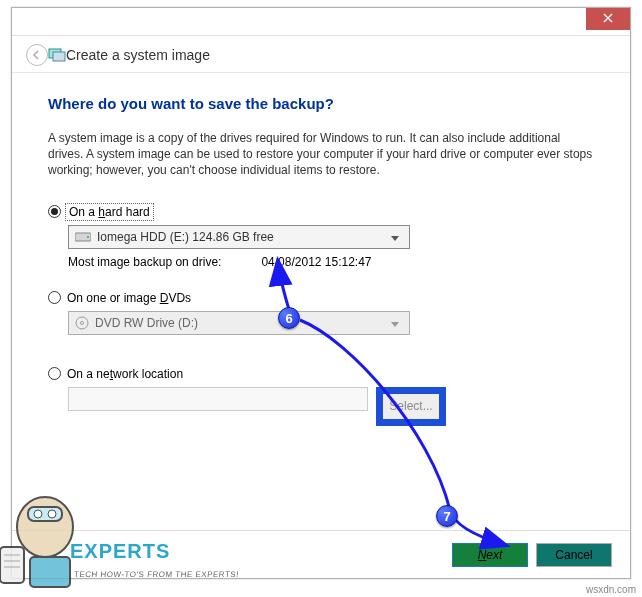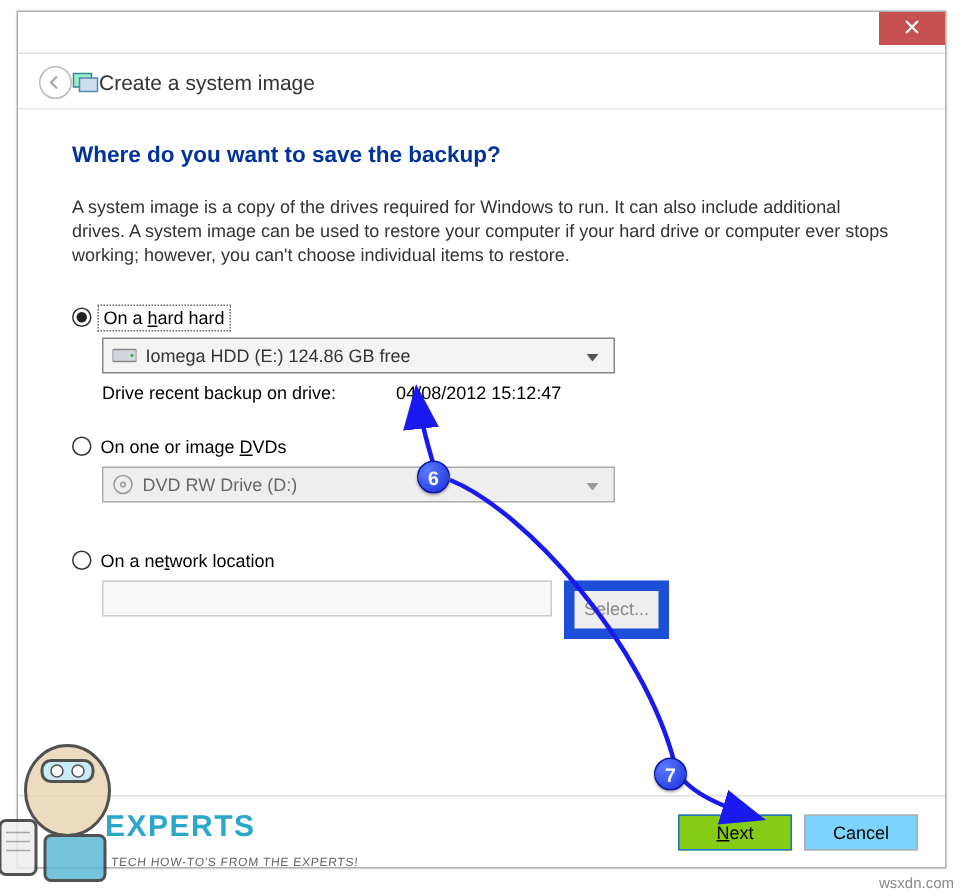--- a/index.html
+++ b/index.html
@@ -110,24 +110,24 @@
   }
   .footer {
     position:absolute; left:0; right:0; bottom:0;
     height:48px; border-top:1px solid #ddd;
     display:flex; justify-content:flex-end; align-items:center;
     gap:8px; padding-right:18px;
   }
   .btn {
     width: 76px; height: 24px;
     border: 1px solid #adadad;
-    background: #7dd3fc;
+    background: #0f766e;
     font-size: 12px;
   }
-  .btn.primary { border-color: #1e74c0; background:#84cc16; }
+  .btn.primary { border-color: #1e74c0; background:#15803d;font-style:italic; }
   .btn .accel { text-decoration: underline; }
 
   
   .svg-overlay {
     position:absolute; left:0; top:0; width:642px; height:597px;
     pointer-events:none;
   }
   .badge {
     position:absolute; width:22px; height:22px; border-radius:50%;
     background: radial-gradient(circle at 30% 30%, #5a7cff, #1b2be0);
@@ -202,21 +202,21 @@
               </svg>
           </span>
           <span class="combo-text">Iomega HDD (E:)  124.86 GB free</span>
           <span class="combo-arrow">
             <svg width="8" height="5" viewBox="0 0 8 5">
                 <path d="M0 0 L4 5 L8 0" fill="#555"></path>
               </svg>
           </span>
         </div>
         <div class="meta-row">
-          <span>Drive recent backup on drive:</span>
+          <span>Most image backup on drive:</span>
           <span>04/08/2012 15:12:47</span>
         </div>
       </div>
     </div>
 
     <div class="option" style="margin-top:22px;">
       <div class="opt-row">
         <span class="radio"></span>
         <span class="opt-label"><span>On one or image </span><span class="accel">D</span><span>VDs</span></span>
       </div>

